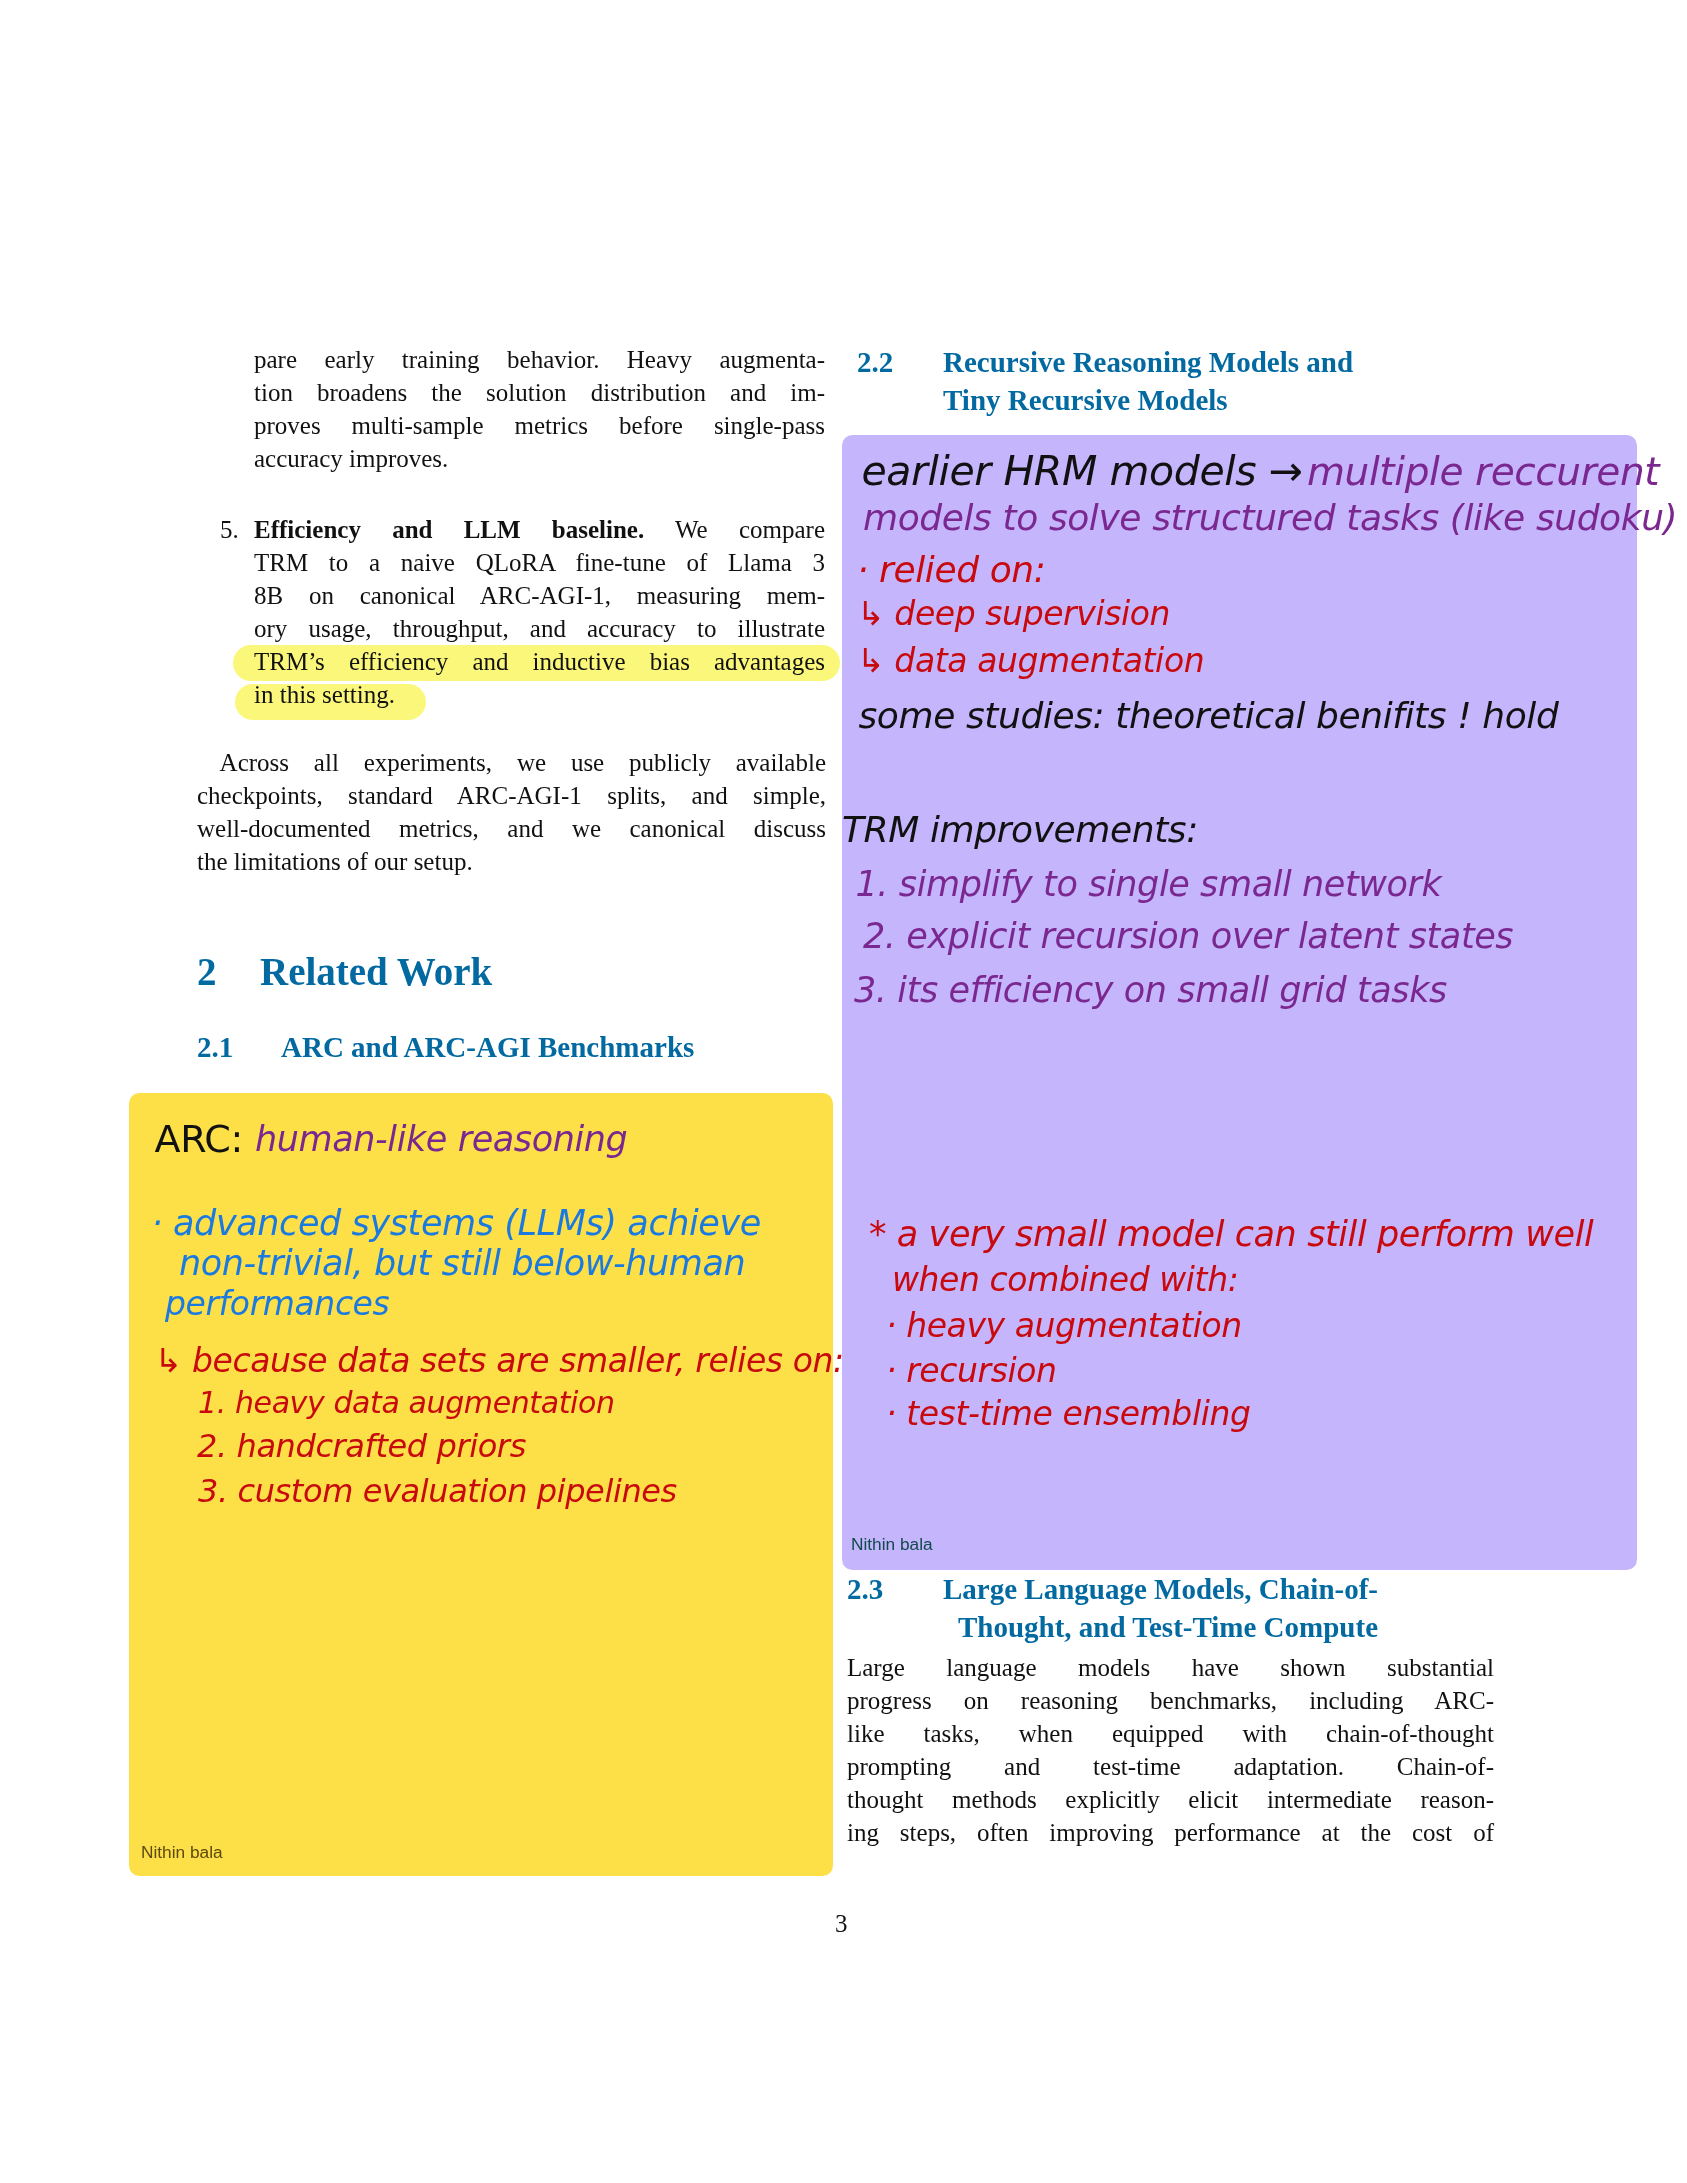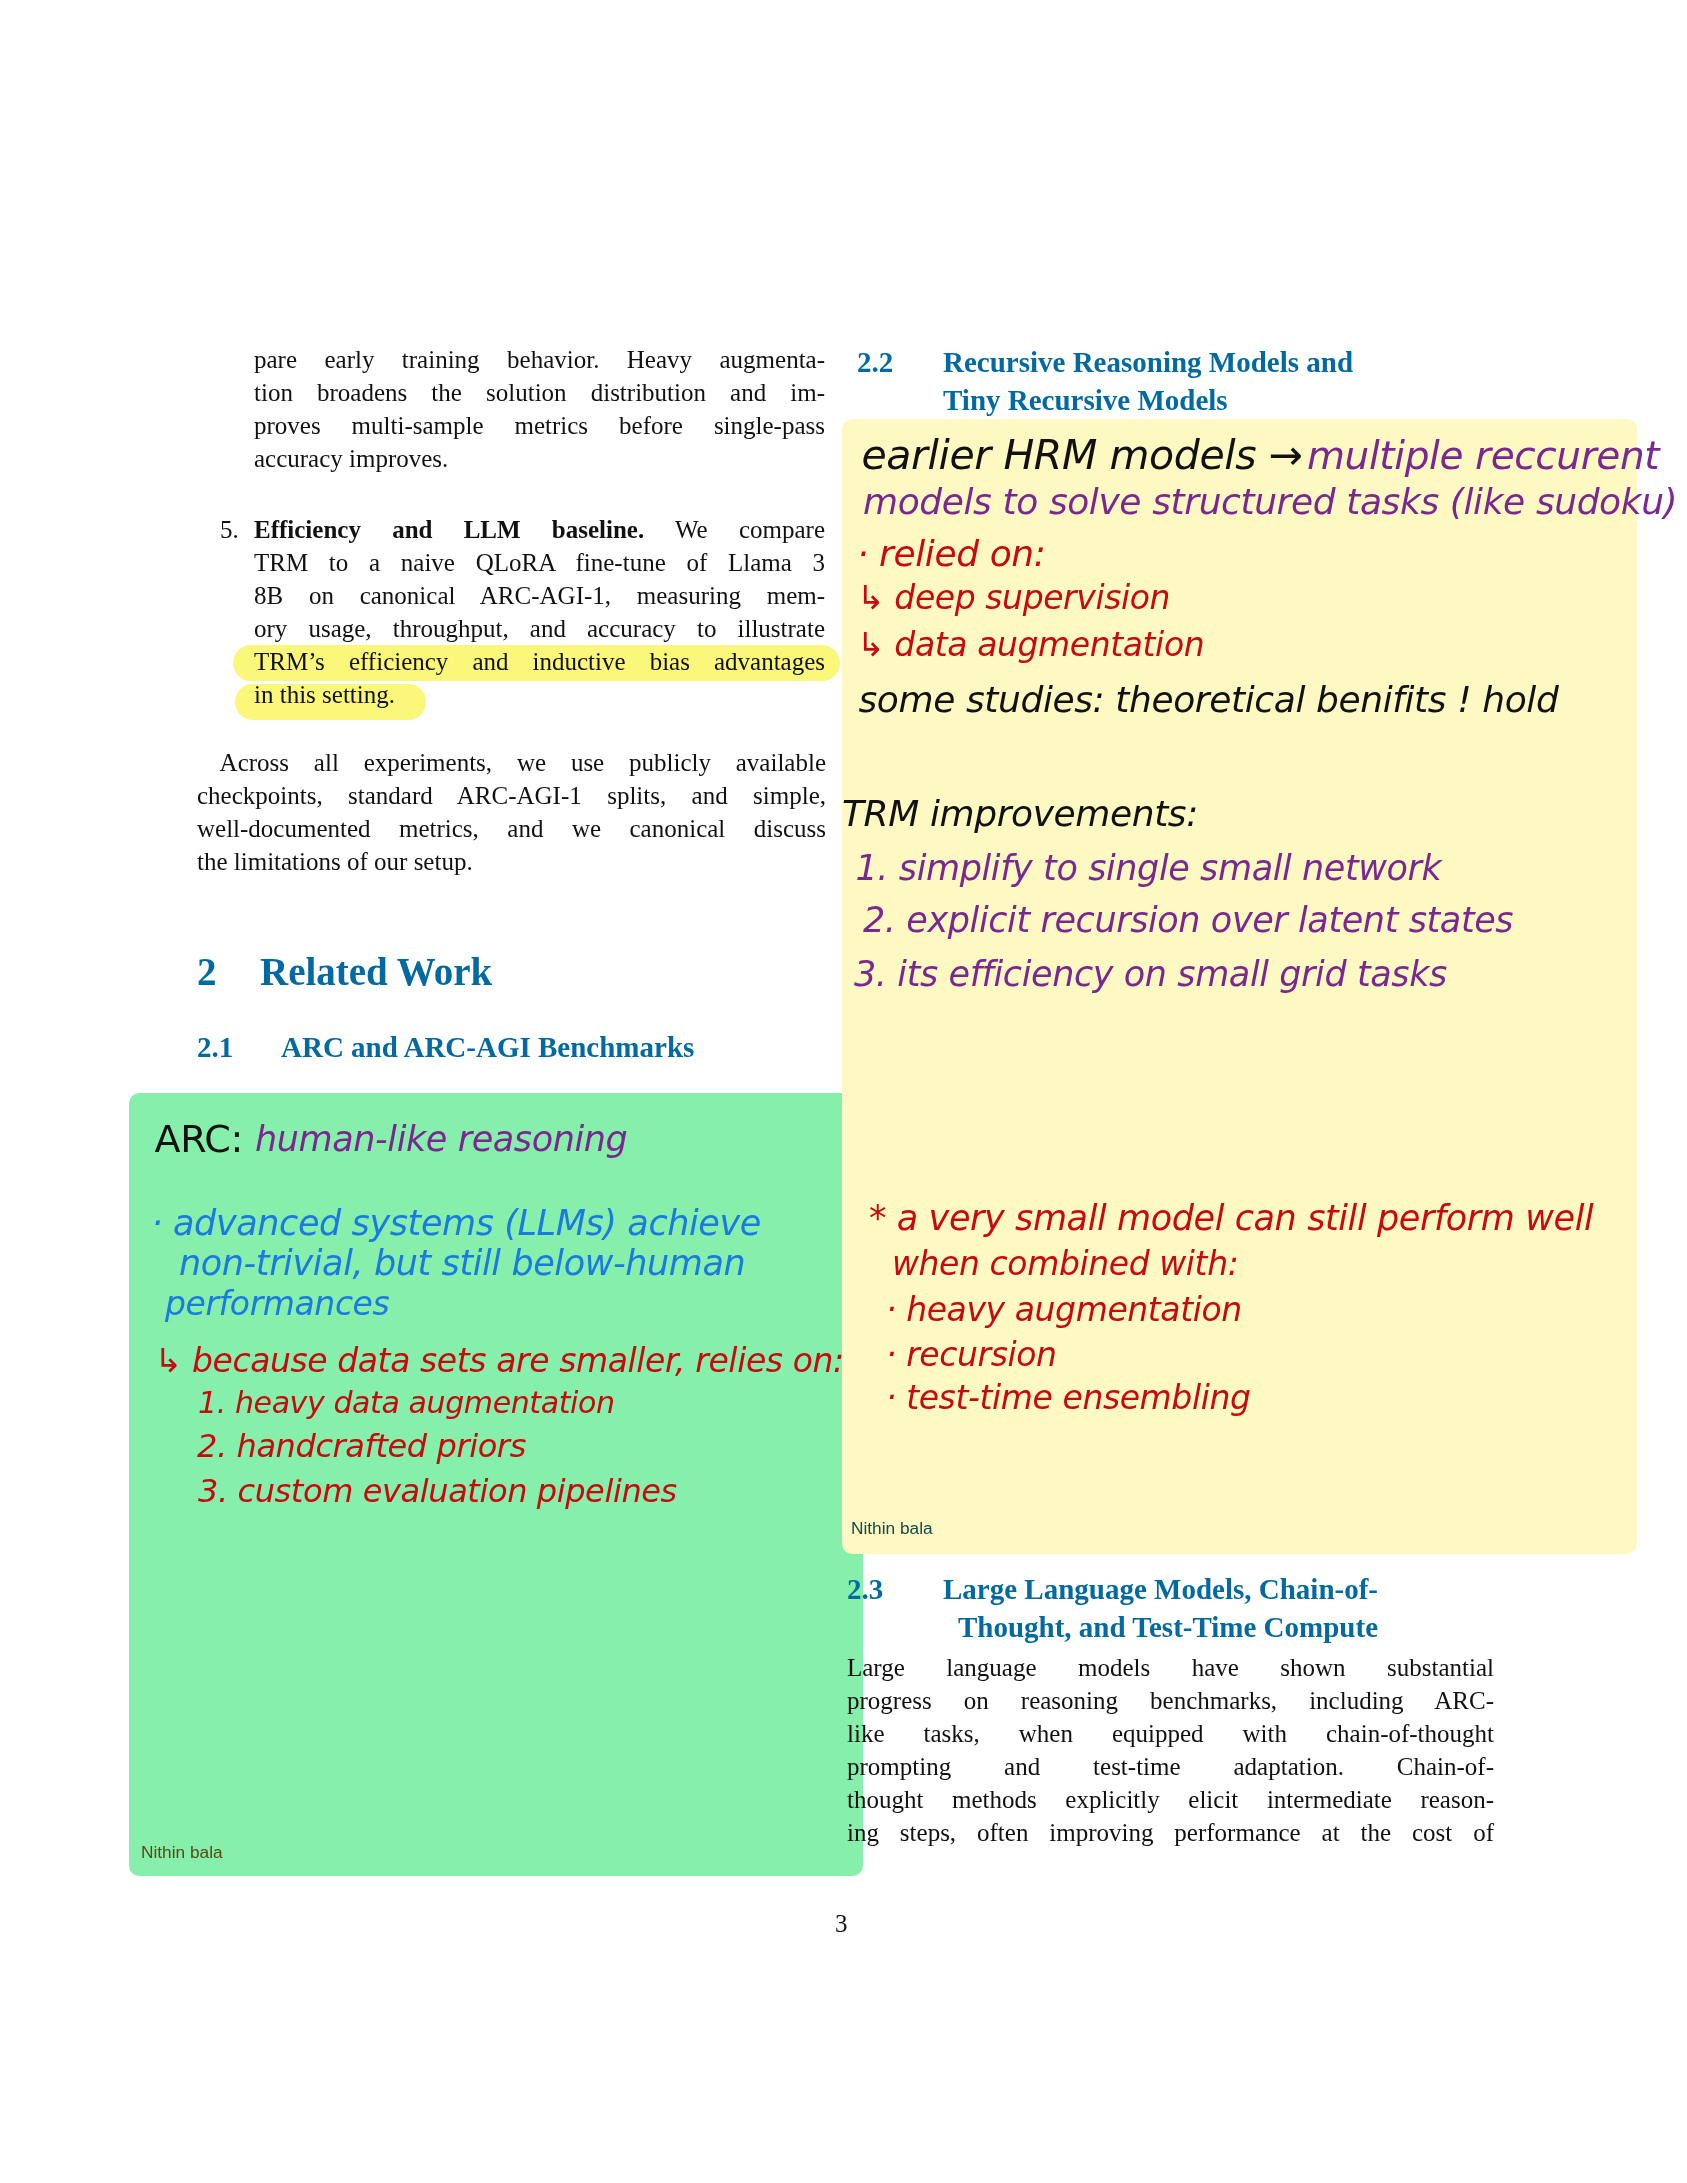--- a/index.html
+++ b/index.html
@@ -8,22 +8,22 @@
   .abs { position: absolute; }
   .para { font-family: "Liberation Serif", "DejaVu Serif", serif; font-size: 25px; line-height: 33px; color: #111; text-align: justify; }
   .para .ln { display: block; white-space: nowrap; text-align-last: justify; }
   .para .ln.last { text-align-last: left; }
   .h-sec { font-family: "Liberation Serif", "DejaVu Serif", serif; font-weight: bold; color: #0369a1; }
   .h1 { font-size: 39px; }
   .h2 { font-size: 29px; line-height: 38px; }
   .num { display: inline-block; }
   .hl { position: absolute; background: #fbf77a; border-radius: 18px; }
   .note { position: absolute; border-radius: 10.5px; }
-  .note-yellow { background: #86efac; padding-left: 30px; }
-  .note-cyan { background: #fef9c3; }
+  .note-yellow { background: #fde047; }
+  .note-cyan { background: #c4b5fd; margin-top: 16px; }
   .hand { font-family: "DejaVu Sans", "Liberation Sans", sans-serif; font-style: italic; font-weight: normal; position: absolute; white-space: nowrap; letter-spacing: -0.4px; }
   .author { position: absolute; font-family: "Liberation Sans", "DejaVu Sans", sans-serif; font-size: 17.3px; }
   .c-black { color: #111111; }
   .c-purple { color: #7b2790; }
   .c-red { color: #c8090d; }
   .c-blue { color: #1b7ae0; }
   .page-num { font-family: "Liberation Serif", serif; font-size: 25px; color: #111; }
 </style>
 </head>
 <body>

